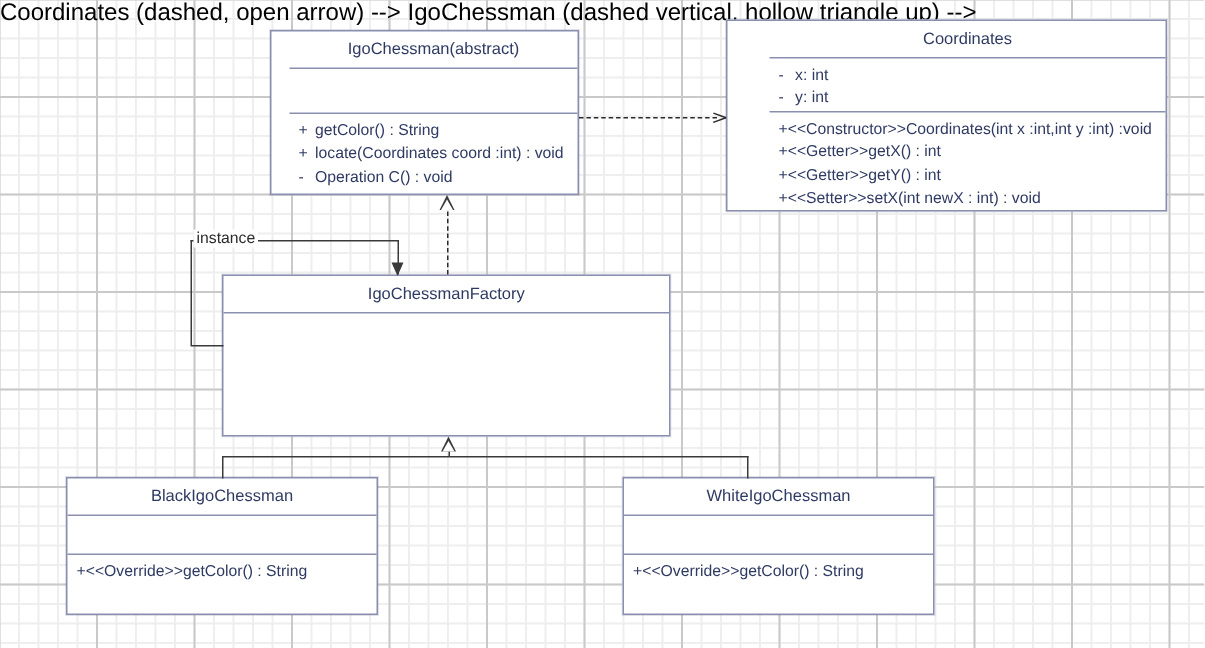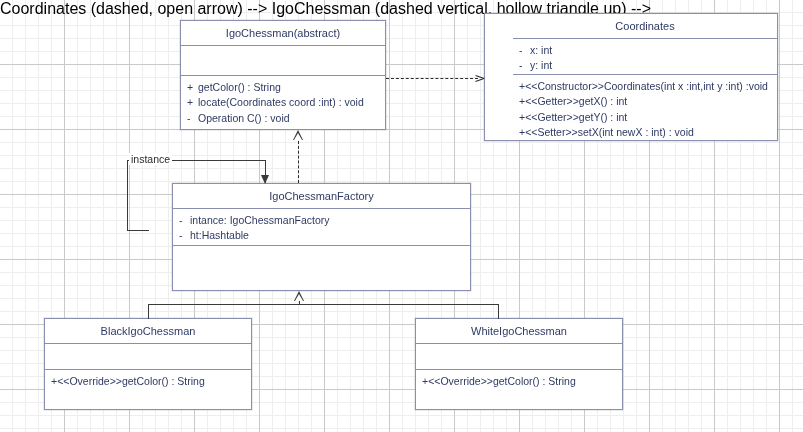--- a/index.html
+++ b/index.html
@@ -133,21 +133,21 @@
     background: transparent;
     white-space: nowrap;
   }
 </style>
 </head>
 <body>
 
 <div id="canvas">
 
   
-  <div class="uml-class" style="left:180px; top:20px; width:206px; height:110px;">
+  <div class="uml-class" style="left:180px; top:20px; width:206px; height:110px;padding-left:12px;">
     <div class="uml-title">IgoChessman(abstract)</div>
     <div class="uml-attrs" style="height:30px;"></div>
     <div class="uml-ops">
       <div class="uml-row">
         <span class="vis">+</span><span>getColor() : String</span>
       </div>
       <div class="uml-row">
         <span class="vis">+</span><span>locate(Coordinates coord :int) : void</span>
       </div>
       <div class="uml-row">
@@ -177,30 +177,22 @@
       <div class="uml-row">
         <span>+</span><span>&lt;&lt;Getter&gt;&gt;getY() : int</span>
       </div>
       <div class="uml-row">
         <span>+</span><span>&lt;&lt;Setter&gt;&gt;setX(int newX : int) : void</span>
       </div>
     </div>
   </div>
 
   
-  <div class="uml-class" style="left:148px; top:183px; width:299px; height:108px;margin-left:24px;">
+  <div class="uml-class" style="left:148px; top:183px; width:299px; height:108px;">
     <div class="uml-title">IgoChessmanFactory</div>
-    <div class="uml-attrs" style="height:37px;">
-      <div class="uml-row">
-        <span class="vis">-</span><span>intance: IgoChessmanFactory</span>
-      </div>
-      <div class="uml-row">
-        <span class="vis">-</span><span>ht:Hashtable</span>
-      </div>
-    </div>
     <div class="uml-ops">
     </div>
   </div>
 
   
   <div class="uml-class" style="left:44px; top:318px; width:208px; height:92px;">
     <div class="uml-title">BlackIgoChessman</div>
     <div class="uml-attrs" style="height:26px;"></div>
     <div class="uml-ops">
       <div class="uml-row">

